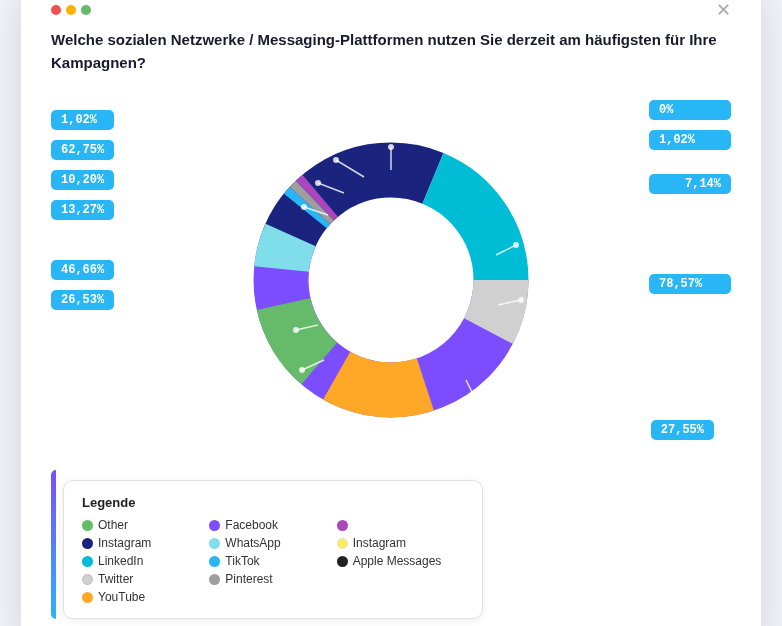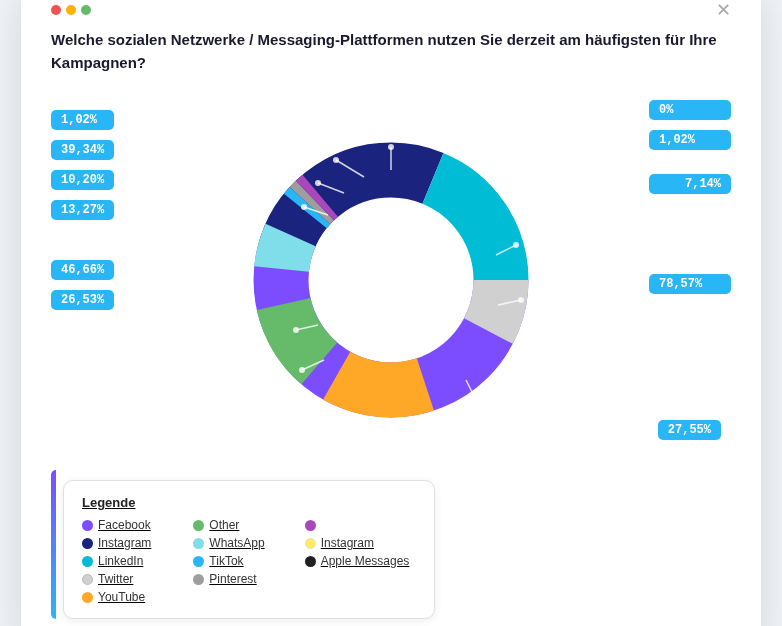--- a/index.html
+++ b/index.html
@@ -77,43 +77,42 @@
     .label-right {
       position: absolute;
       right: 0;
       display: flex;
       flex-direction: column;
       gap: 10px;
       top: 10px;
     }
     .label-bottom-right {
       position: absolute;
-      right: 10px;
+      right: 17px;
       bottom: 30px;
     }
     .lbl {
       background: #29b6f6;
       color: #fff;
       font-size: 12px;
       font-weight: 700;
       border-radius: 5px;
       padding: 3px 10px;
       white-space: nowrap;
       display: inline-block;
     }
     
     .legend-box {
       background: #fff;
       border: 1px solid #e0e0e0;
       border-radius: 10px;
       padding: 14px 18px;
-      width: 372px;
+      width: 420px;
       margin-top: 10px;
       box-shadow: 0 2px 10px rgba(0,0,0,0.07);
-      text-decoration: underline;
     }
     .legend-title {
       font-size: 13px;
       font-weight: 700;
       color: #222;
       margin-bottom: 8px;
     }
     .legend-grid {
       display: grid;
       grid-template-columns: 1fr 1fr 1fr;
@@ -162,21 +161,21 @@
     </div>
     <button class="close-btn">✕</button>
   </div>
 
   <div class="chart-title">Welche sozialen Netzwerke / Messaging-Plattformen nutzen Sie derzeit am häufigsten für Ihre Kampagnen?</div>
 
   <div class="chart-area">
 
     <div class="label-left">
       <span class="lbl">1,02%</span>
-      <span class="lbl">39,34%</span>
+      <span class="lbl">62,75%</span>
       <span class="lbl">10,20%</span>
       <span class="lbl">13,27%</span>
       <span class="lbl" style="margin-top:30px;">46,66%</span>
       <span class="lbl" style="">26,53%</span>
     </div>
 
     <div class="label-right">
       <span class="lbl">0%</span>
       <span class="lbl">1,02%</span>
       <span class="lbl" style="margin-top:14px;padding-left:36px;">7,14%</span>
@@ -247,28 +246,28 @@
   </div>
 
   <div class="bottom-section">
     <div style="position:relative; padding-left: 12px;">
       <div class="accent-bar"></div>
       <div class="legend-box">
         <div class="legend-title">Legende</div>
         <div class="legend-grid">
 
           <div class="legend-item">
+            <div class="legend-dot" style="background:#66bb6a"></div>
+            <span>Other</span>
+          </div>
+          <div class="legend-item">
             <div class="legend-dot" style="background:#7c4dff"></div>
             <span>Facebook</span>
           </div>
           <div class="legend-item">
-            <div class="legend-dot" style="background:#66bb6a"></div>
-            <span>Other</span>
-          </div>
-          <div class="legend-item">
             <div class="legend-dot" style="background:#ab47bc"></div>
           </div>
 
           <div class="legend-item">
             <div class="legend-dot" style="background:#1a237e"></div>
             <span>Instagram</span>
           </div>
           <div class="legend-item">
             <div class="legend-dot" style="background:#80deea"></div>
             <span>WhatsApp</span>

